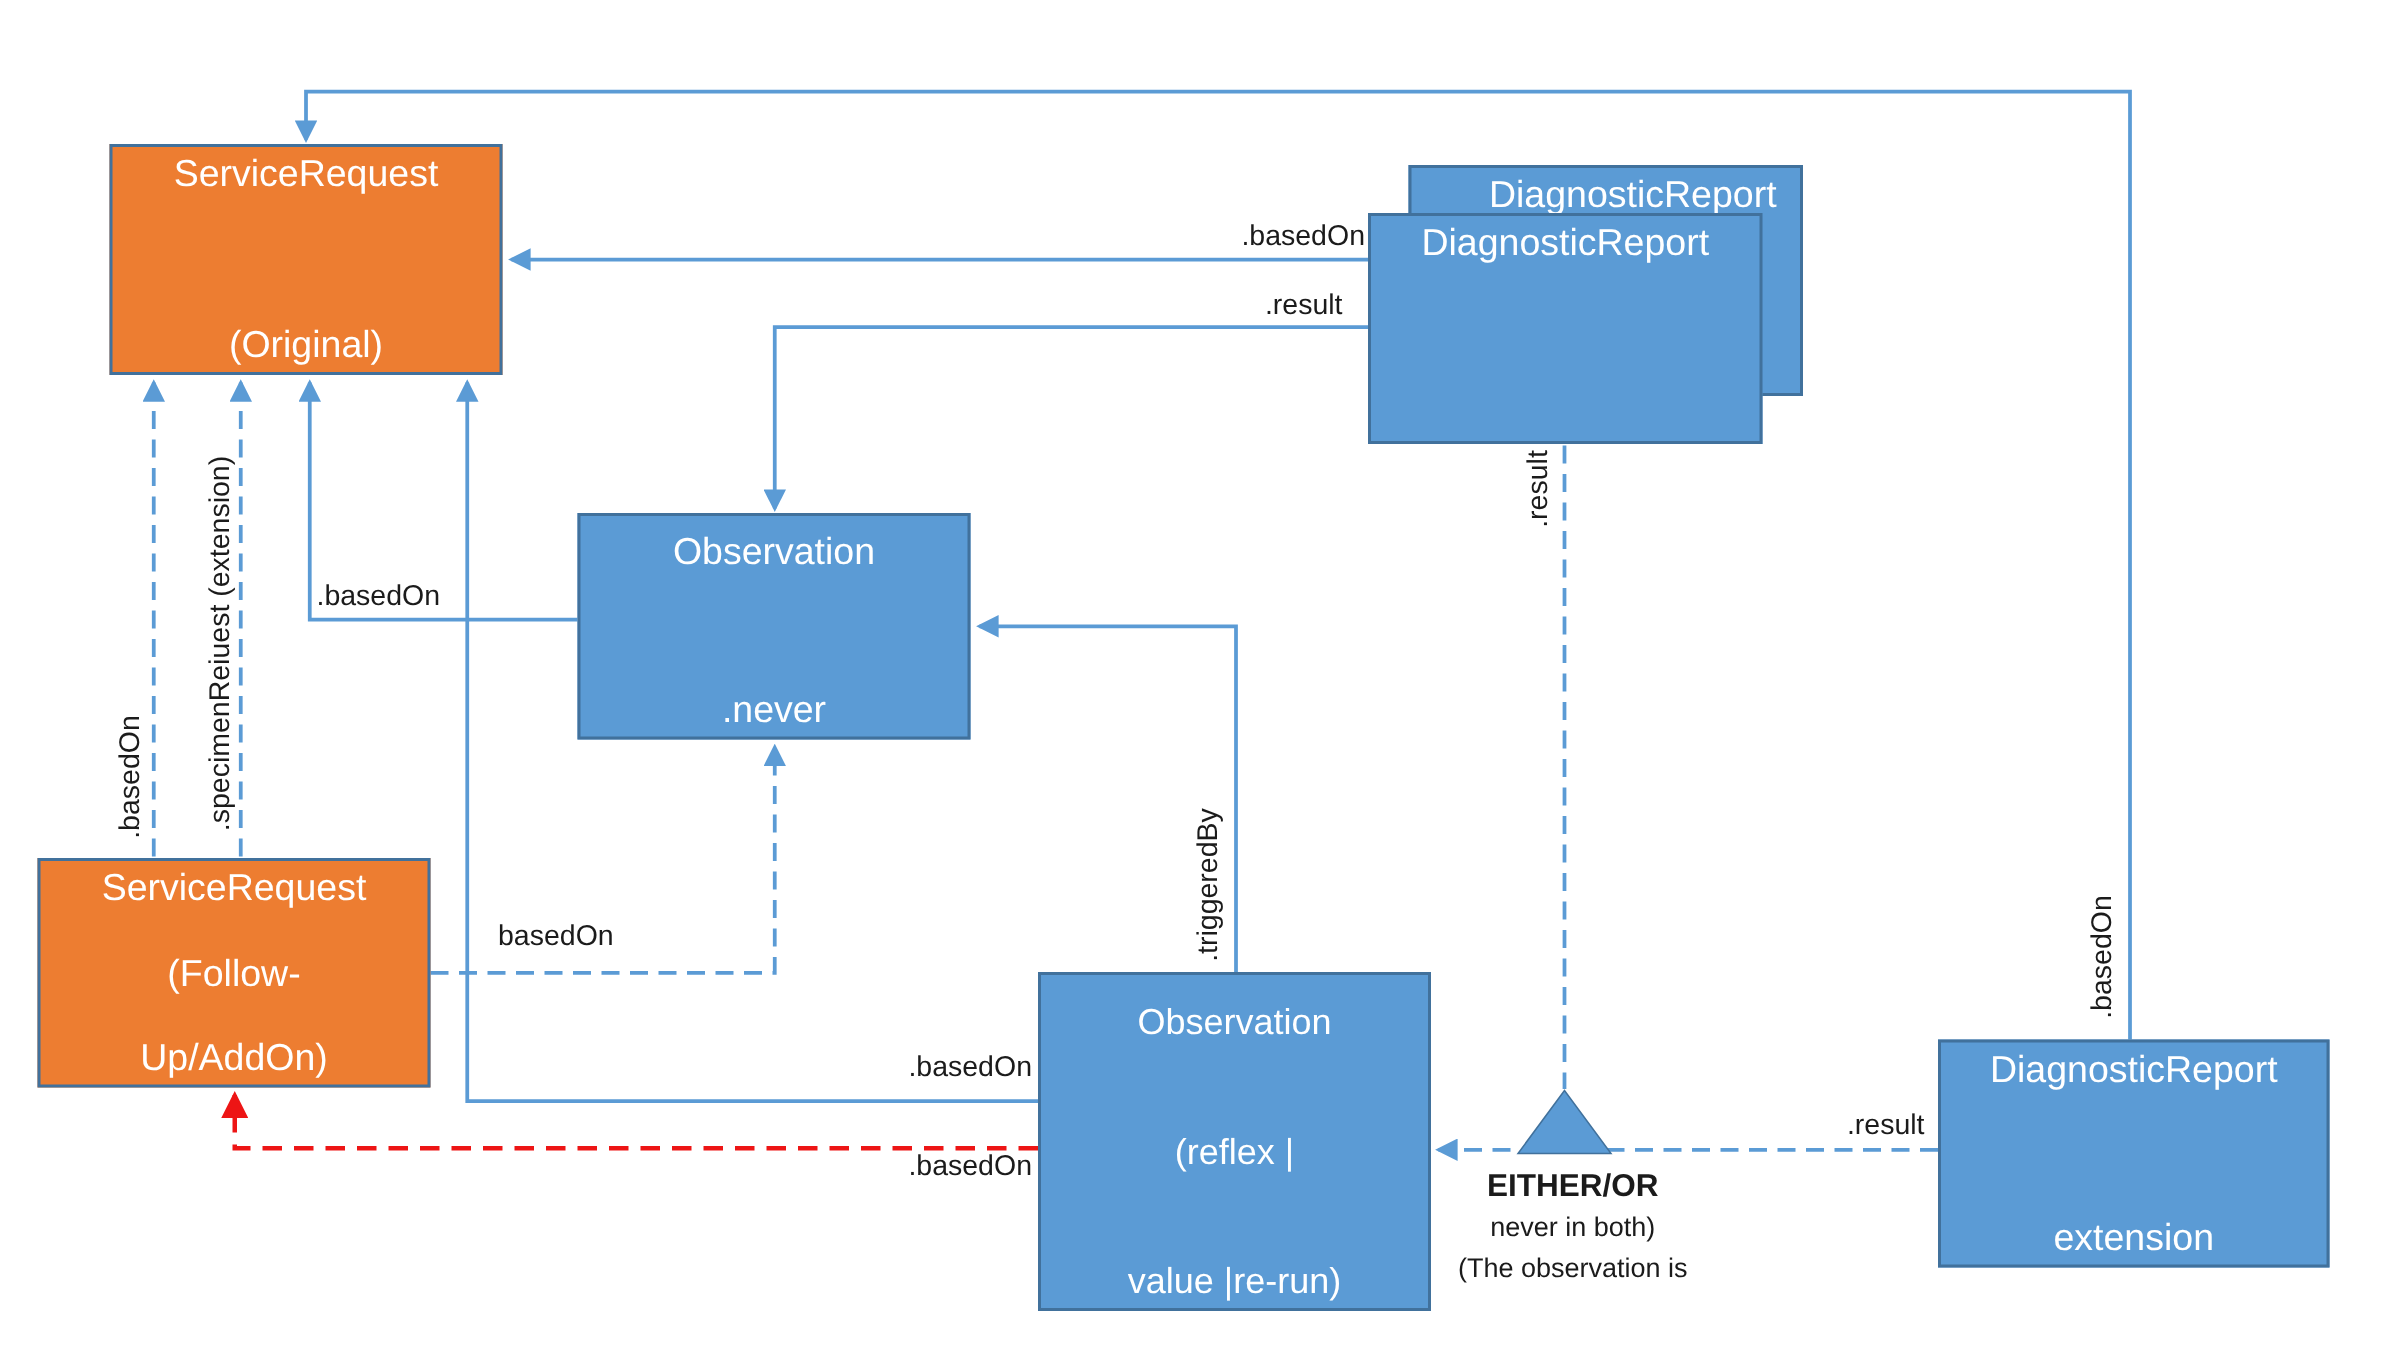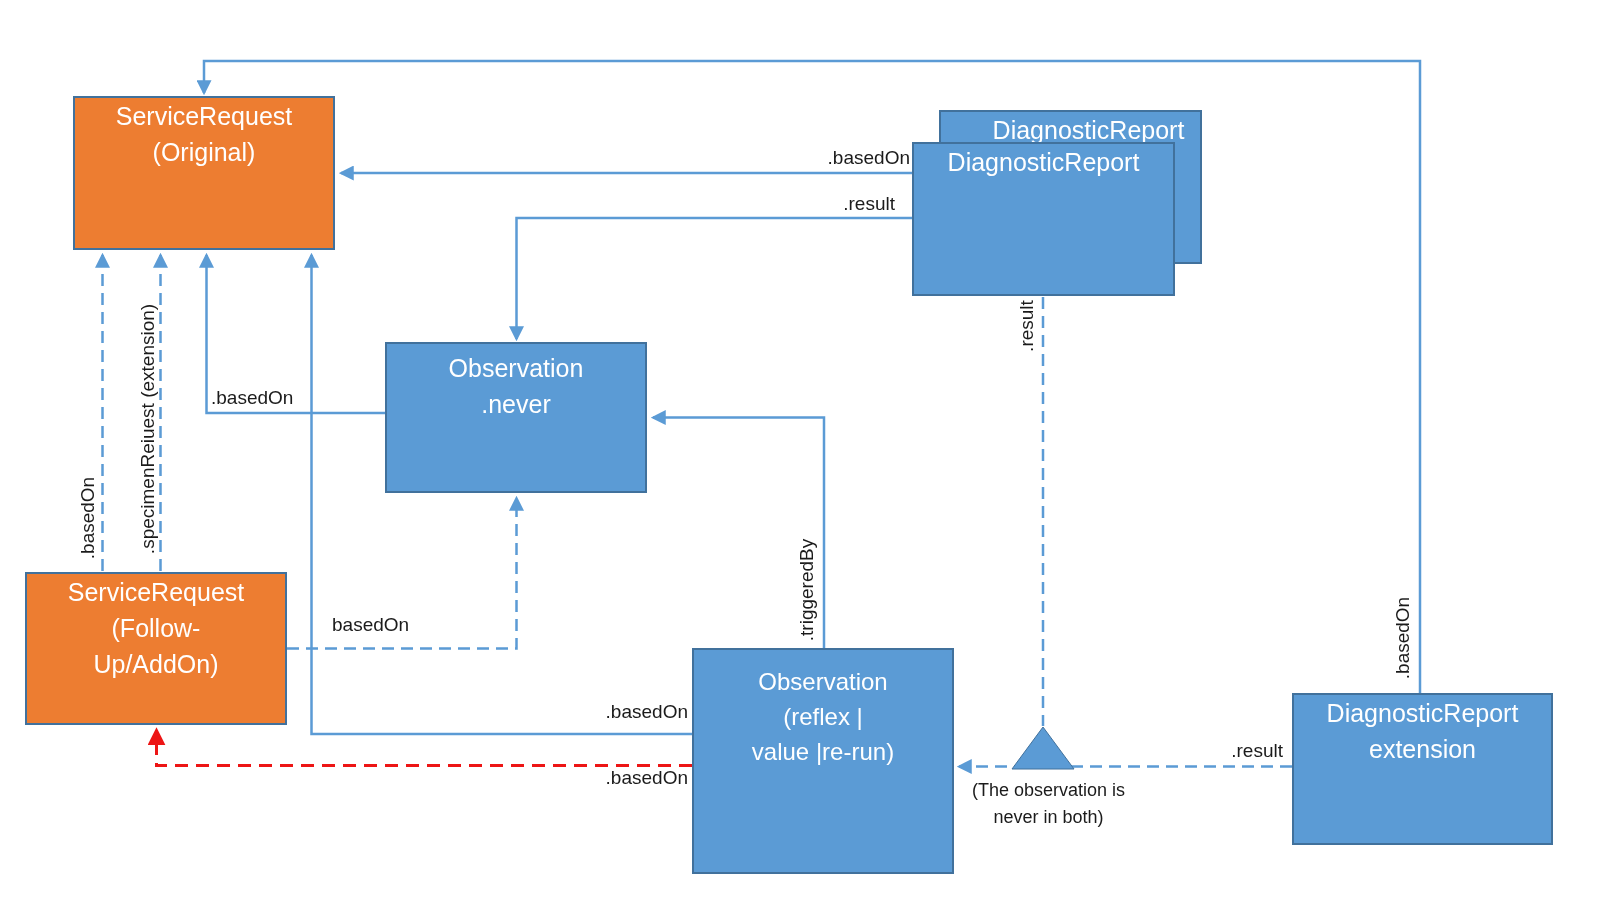--- a/index.html
+++ b/index.html
@@ -16,21 +16,21 @@
   .canvas{
     position:relative;width:1598px;height:913px;background:var(--background);
     font-family:"Liberation Sans",sans-serif;overflow:hidden;
   }
   .wires{position:absolute;left:0;top:0;width:1598px;height:913px;}
   .wire{fill:none;stroke:var(--connector-blue);stroke-width:2.5;}
   .wire.dashed{stroke-dasharray:12 7;}
   .wire.red{stroke:var(--connector-red);stroke-width:3;stroke-dasharray:13 8;}
   .node{
     position:absolute;box-sizing:border-box;border:2px solid var(--node-border);
-    display:flex;flex-direction:column;align-items:center;justify-content:flex-start;
+    display:flex;flex-direction:column;align-items:center;justify-content:space-between;
     text-align:center;color:var(--node-text);font-size:25px;line-height:36px;
   }
   .node.orange{background:var(--orange-fill);}
   .node.blue{background:var(--blue-fill);}
   .node span{display:block;}
   .elabel{
     position:absolute;color:var(--label-text);font-size:19px;line-height:20px;
     white-space:nowrap;
   }
   .elabel.ralign{text-align:right;}
@@ -127,17 +127,18 @@
   <div class="elabel ralign" style="left:518px;top:768px;width:170px;">.basedOn</div>
   <div class="elabel ralign" style="left:1113px;top:741px;width:170px;">.result</div>
 
   <div class="rot" style="left:87px;top:518px;">.basedOn</div>
   <div class="rot" style="left:147px;top:429px;">.specimenReiuest (extension)</div>
   <div class="rot" style="left:806px;top:590px;">.triggeredBy</div>
   <div class="rot" style="left:1026px;top:326px;">.result</div>
   <div class="rot" style="left:1402px;top:638px;">.basedOn</div>
 
   <div class="annotation" style="left:926px;top:777px;width:245px;">
+    <div class="head">EITHER/OR</div>
+    <div class="note">never in both)</div>
     <div class="note">(The observation is</div>
-    <div class="note">never in both)</div>
   </div>
 
 </div>
 
 </body></html>

